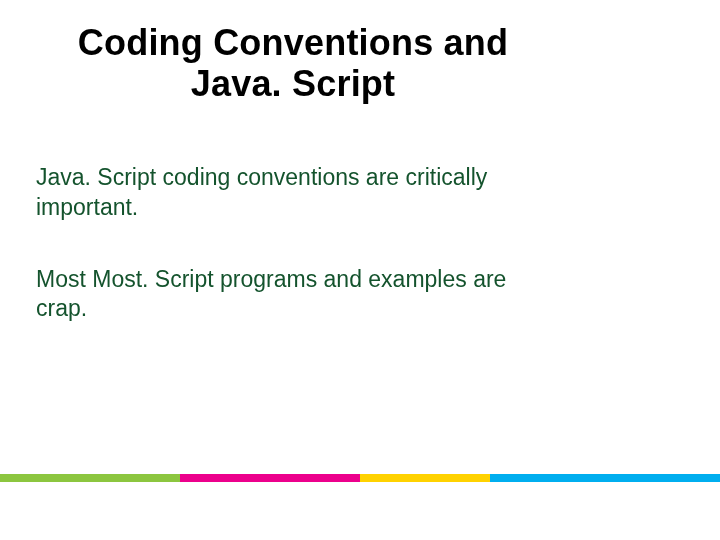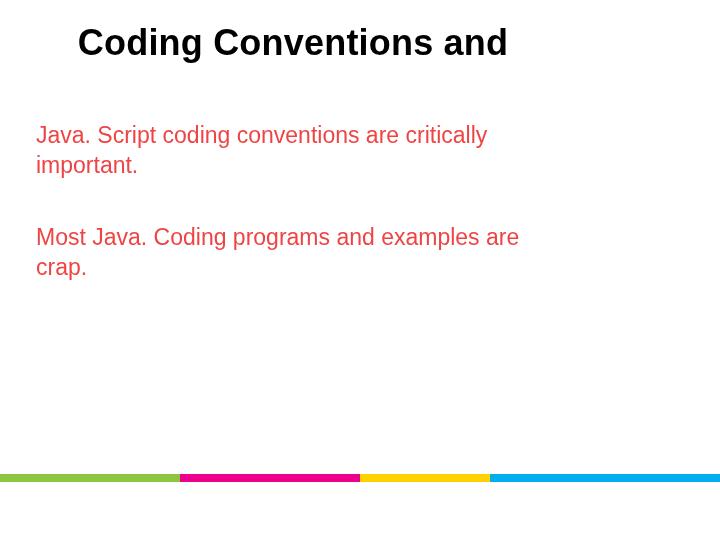--- a/index.html
+++ b/index.html
@@ -21,21 +21,21 @@
     font-size: 36px;
     line-height: 1.15;
     color: #000;
     margin-top: 4px;
     margin-bottom: 58px;
     letter-spacing: 0.2px;
   }
   .body-text {
     font-size: 23px;
     line-height: 1.3;
-    color: #ef4444;
+    color: #14532d;
     margin-bottom: 42px;
   }
   .stripe {
     position: absolute;
     left: 0;
     bottom: 58px;
     width: 720px;
     height: 8px;
     display: flex;
   }
@@ -44,24 +44,25 @@
   .s-pink   { background: #ec008c; }
   .s-yellow { background: #ffd200; }
   .s-cyan   { background: #00aeef; }
 </style>
 </head>
 <body>
 
 <div class="slide">
   <h1 class="title">
     <span>Coding Conventions and</span><br>
+    <span>Java. Script</span>
   </h1>
 
   <p class="body-text">Java. Script coding conventions are critically important.</p>
-  <p class="body-text">Most Java. Coding programs and examples are crap.</p>
+  <p class="body-text">Most Most. Script programs and examples are crap.</p>
 
   <div class="stripe">
     <div class="s-green" style="width:25%"></div>
     <div class="s-pink" style="width:25%"></div>
     <div class="s-yellow" style="width:18%"></div>
     <div class="s-cyan" style="width:32%"></div>
   </div>
 </div>
 
 </body></html>

